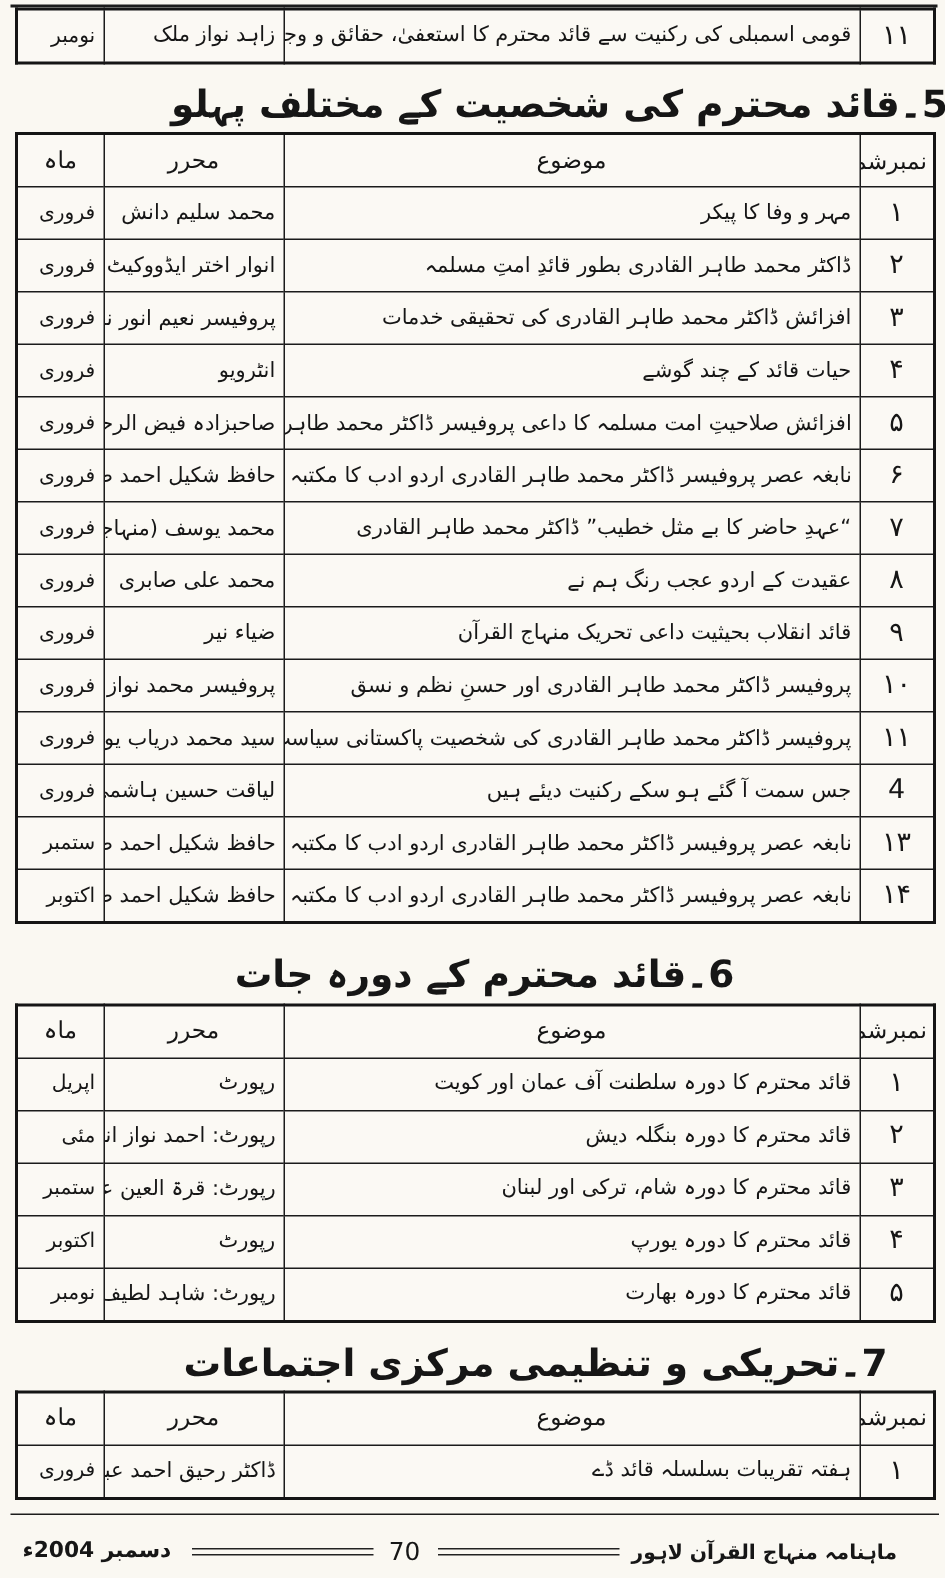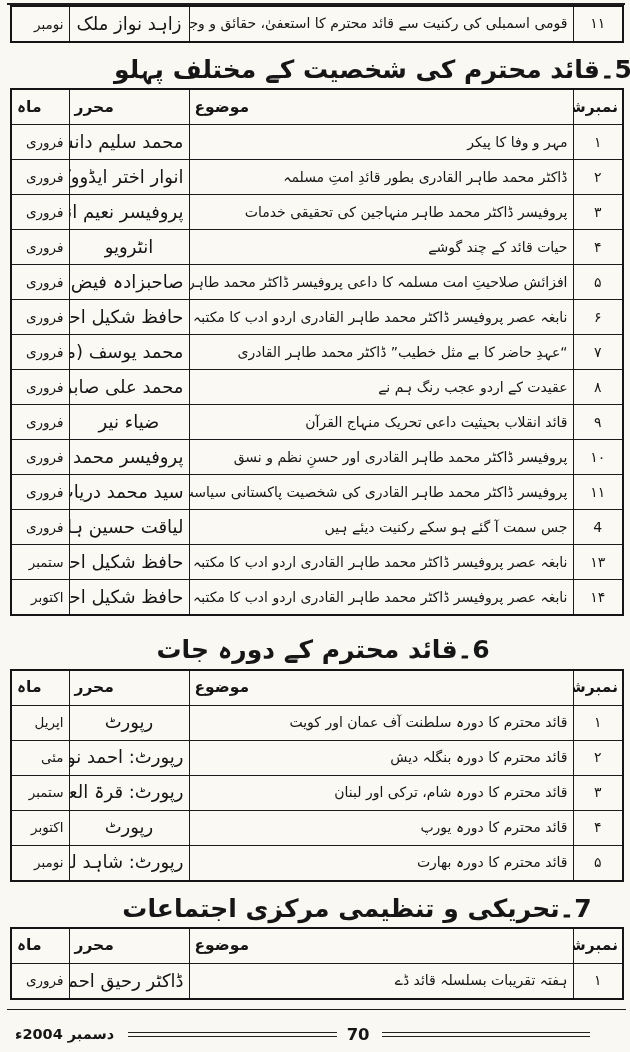--- a/index.html
+++ b/index.html
@@ -13,24 +13,24 @@
 
   table.utable{
     border-collapse:collapse;direction:rtl;table-layout:fixed;
     width:612px;margin:0 8px 0 10px;background:#fbf9f4;
   }
   table.utable th,table.utable td{
     border:1.5px solid #1b1b1b;height:32px;padding:1px 5px;
     font-size:14px;overflow:hidden;white-space:nowrap;line-height:1.25;
   }
   table.utable{border:2.5px solid #151515;}
-  table.utable th{font-weight:bold;font-size:15.5px;text-align:left;}
-  table.utable td:nth-child(1){text-align:center;font-size:14px;}
+  table.utable th{font-weight:normal;font-size:15.5px;text-align:center;}
+  table.utable td:nth-child(1){text-align:center;font-size:18px;}
   table.utable td:nth-child(2){text-align:right;}
-  table.utable td:nth-child(3){text-align:center;font-size:18px;}
+  table.utable td:nth-child(3){text-align:right;font-size:14px;}
   table.utable td:nth-child(4){font-size:13.5px;}
   col.c-serial{width:50px;}
   col.c-topic{width:384px;}
   col.c-writer{width:120px;}
   col.c-month{width:58px;}
 
   .cont-table{margin-top:11px;}
   .cont-table td{height:29px;}
 
   .heading{
@@ -47,21 +47,21 @@
   .footer{
     display:flex;align-items:center;margin:15px 32px 0 15px;
   }
   .footer .rule{
     height:3px;border-top:1.6px solid #222;border-bottom:1.6px solid #222;
     flex:1;
   }
   .footer .rule.r1{margin:0 10px 0 14px;}
   .footer .rule.r2{margin:0 8px 0 12px;}
   .footer .date{direction:rtl;font-size:14.5px;font-weight:bold;min-width:92px;}
-  .footer .pageno{font-weight:bold;font-size:16.5px;}
+  .footer .pageno{font-weight:normal;font-size:16.5px;}
   .footer .magname{direction:rtl;font-size:13.5px;font-weight:bold;min-width:118px;text-align:left;}
 </style>
 </head>
 <body>
 
 <div class="page">
 
   <div class="top-rule"></div>
 
   <table class="utable cont-table">
@@ -105,21 +105,21 @@
           <td>فروری</td>
         </tr>
         <tr>
           <td>۲</td>
           <td>ڈاکٹر محمد طاہر القادری بطور قائدِ امتِ مسلمہ</td>
           <td>انوار اختر ایڈووکیٹ</td>
           <td>فروری</td>
         </tr>
         <tr>
           <td>۳</td>
-          <td>پروفیسر ڈاکٹر محمد طاہر منہاجین کی تحقیقی خدمات</td>
+          <td>افزائش ڈاکٹر محمد طاہر القادری کی تحقیقی خدمات</td>
           <td>پروفیسر نعیم انور نعمانی</td>
           <td>فروری</td>
         </tr>
         <tr>
           <td>۴</td>
           <td>حیات قائد کے چند گوشے</td>
           <td>انٹرویو</td>
           <td>فروری</td>
         </tr>
         <tr>
@@ -261,15 +261,16 @@
       </tbody>
   </table>
 
   <div class="bottom-rule"></div>
 
   <div class="footer">
     <span class="date">دسمبر 2004ء</span>
     <div class="rule r1"></div>
     <span class="pageno">70</span>
     <div class="rule r2"></div>
+    <span class="magname">ماہنامہ منہاج القرآن لاہور</span>
   </div>
 
 </div>
 
 </body></html>

